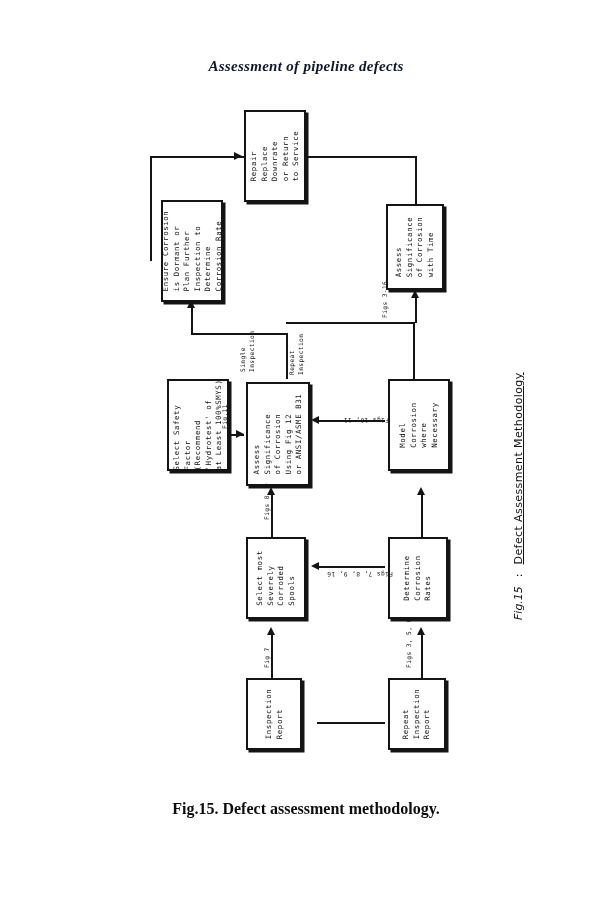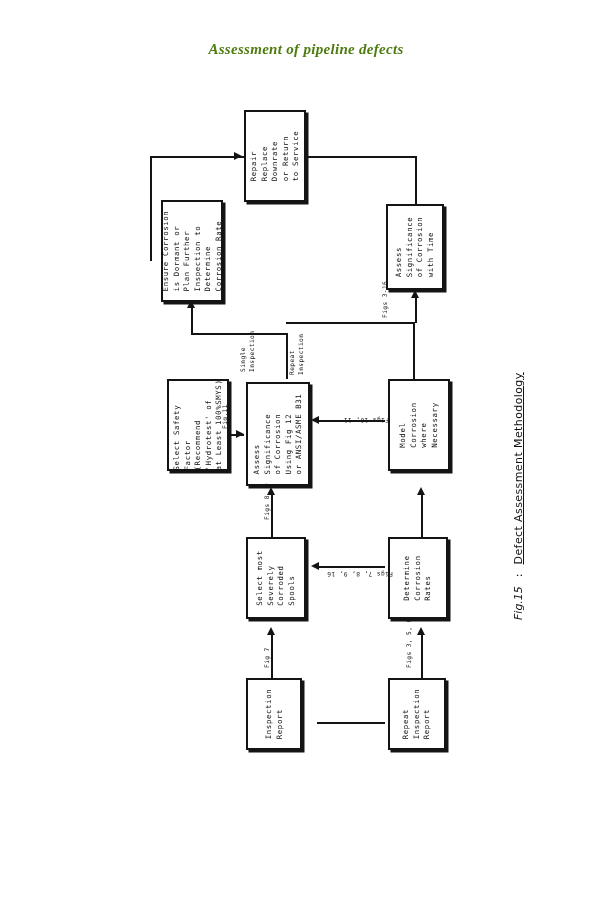--- a/index.html
+++ b/index.html
@@ -7,25 +7,25 @@
     width:612px;height:900px;
     background:#ffffff;
     font-family:"Liberation Serif", serif;
     position:relative;
     overflow:hidden;
   }
   .page{position:absolute;inset:0;}
 
   
   .running-header{
-    position:absolute;top:41px;left:0;width:612px;
+    position:absolute;top:58px;left:0;width:612px;
     text-align:center;
     font-family:"Liberation Serif", serif;
     font-style:italic;font-weight:bold;
-    font-size:15px;letter-spacing:.3px;color:#4d7c0f;
+    font-size:15px;letter-spacing:.3px;color:#0f172a;
   }
 
   
   .fig-caption{
     position:absolute;top:800px;left:0;width:612px;
     text-align:center;
     font-family:"Liberation Serif", serif;
     font-weight:bold;font-size:16px;color:#0d0d0d;
   }
   .folio{
@@ -237,15 +237,16 @@
     <div class="elabel rot90" style="left:263px;top:668px;">Fig 7</div>
 
     <div class="elabel rot90" style="left:405px;top:668px;">Figs 3, 5, 6</div>
 
     <div class="side-label" style="left:512px;top:620px;">
       <span class="fg">Fig.15</span><span class="sep">:</span><span class="ttl">Defect Assessment Methodology</span>
     </div>
 
   </div>
 
+  <div class="fig-caption">Fig.15. Defect assessment methodology.</div>
 
 
 </div>
 
 </body></html>

